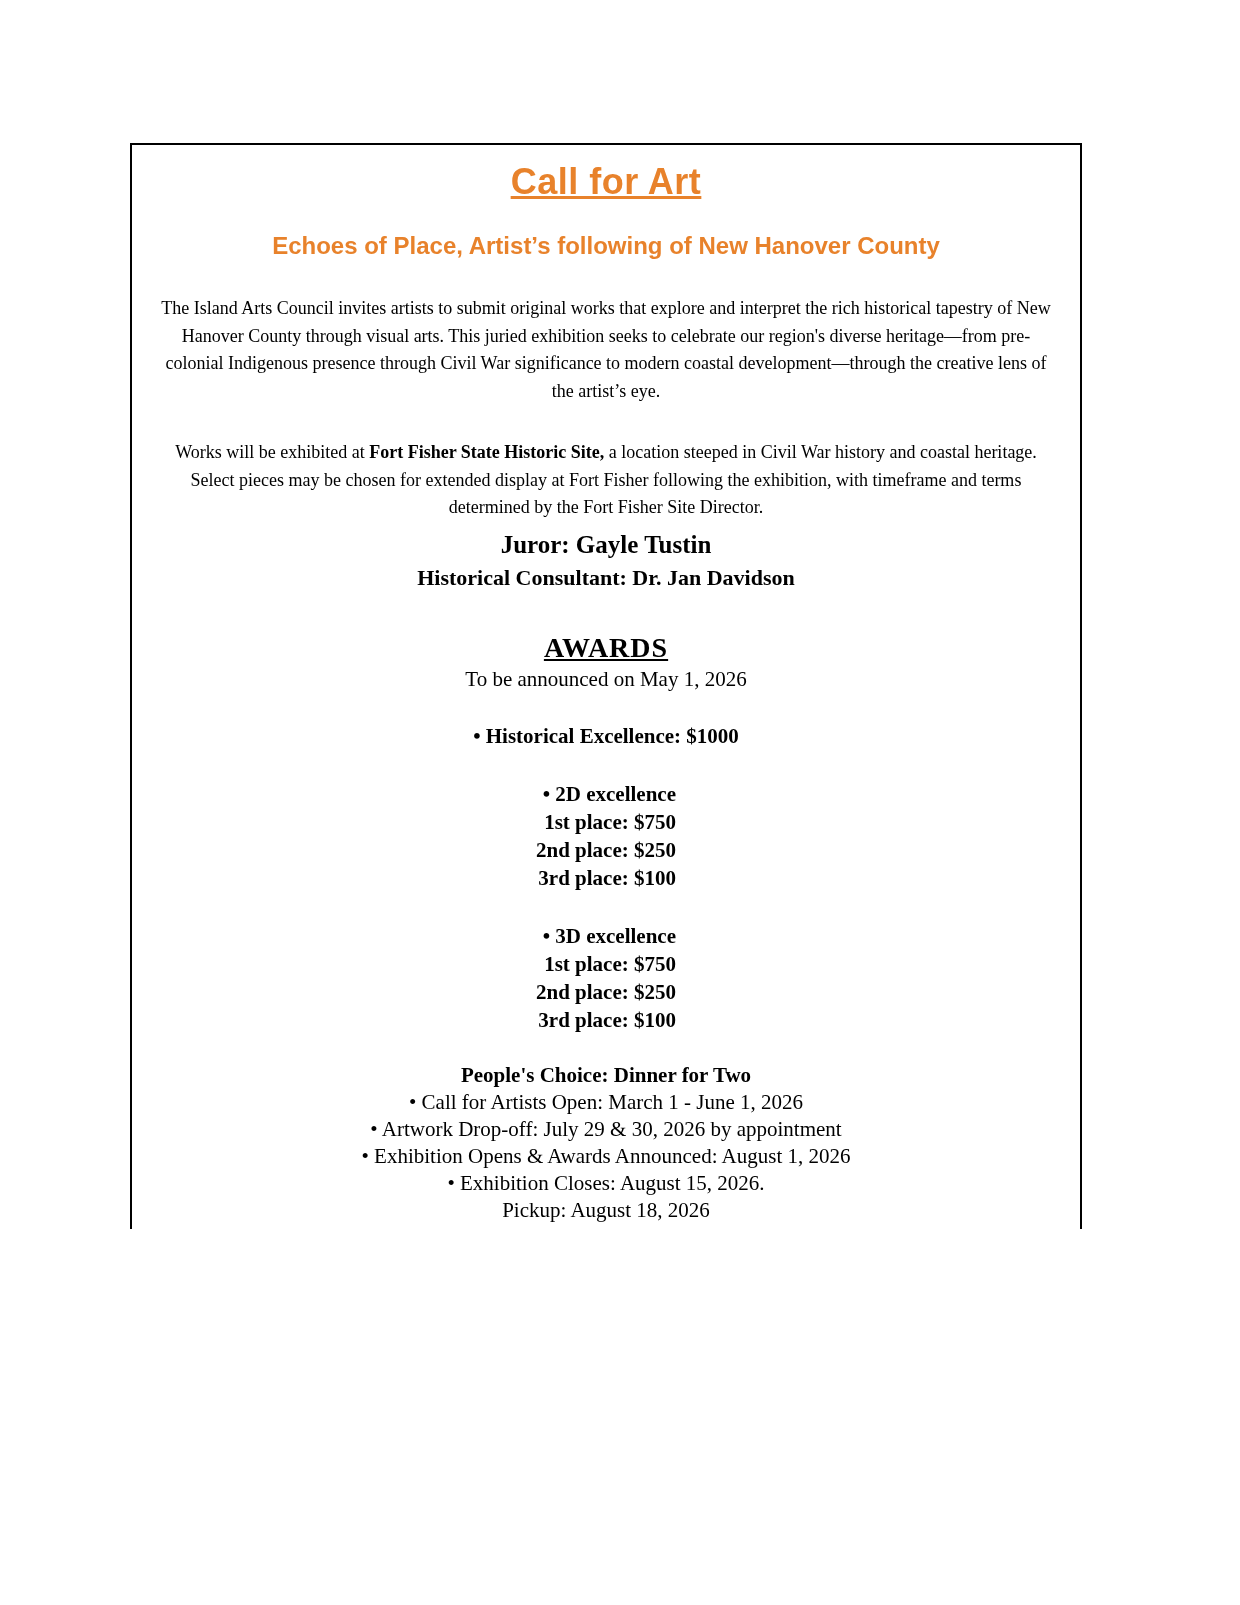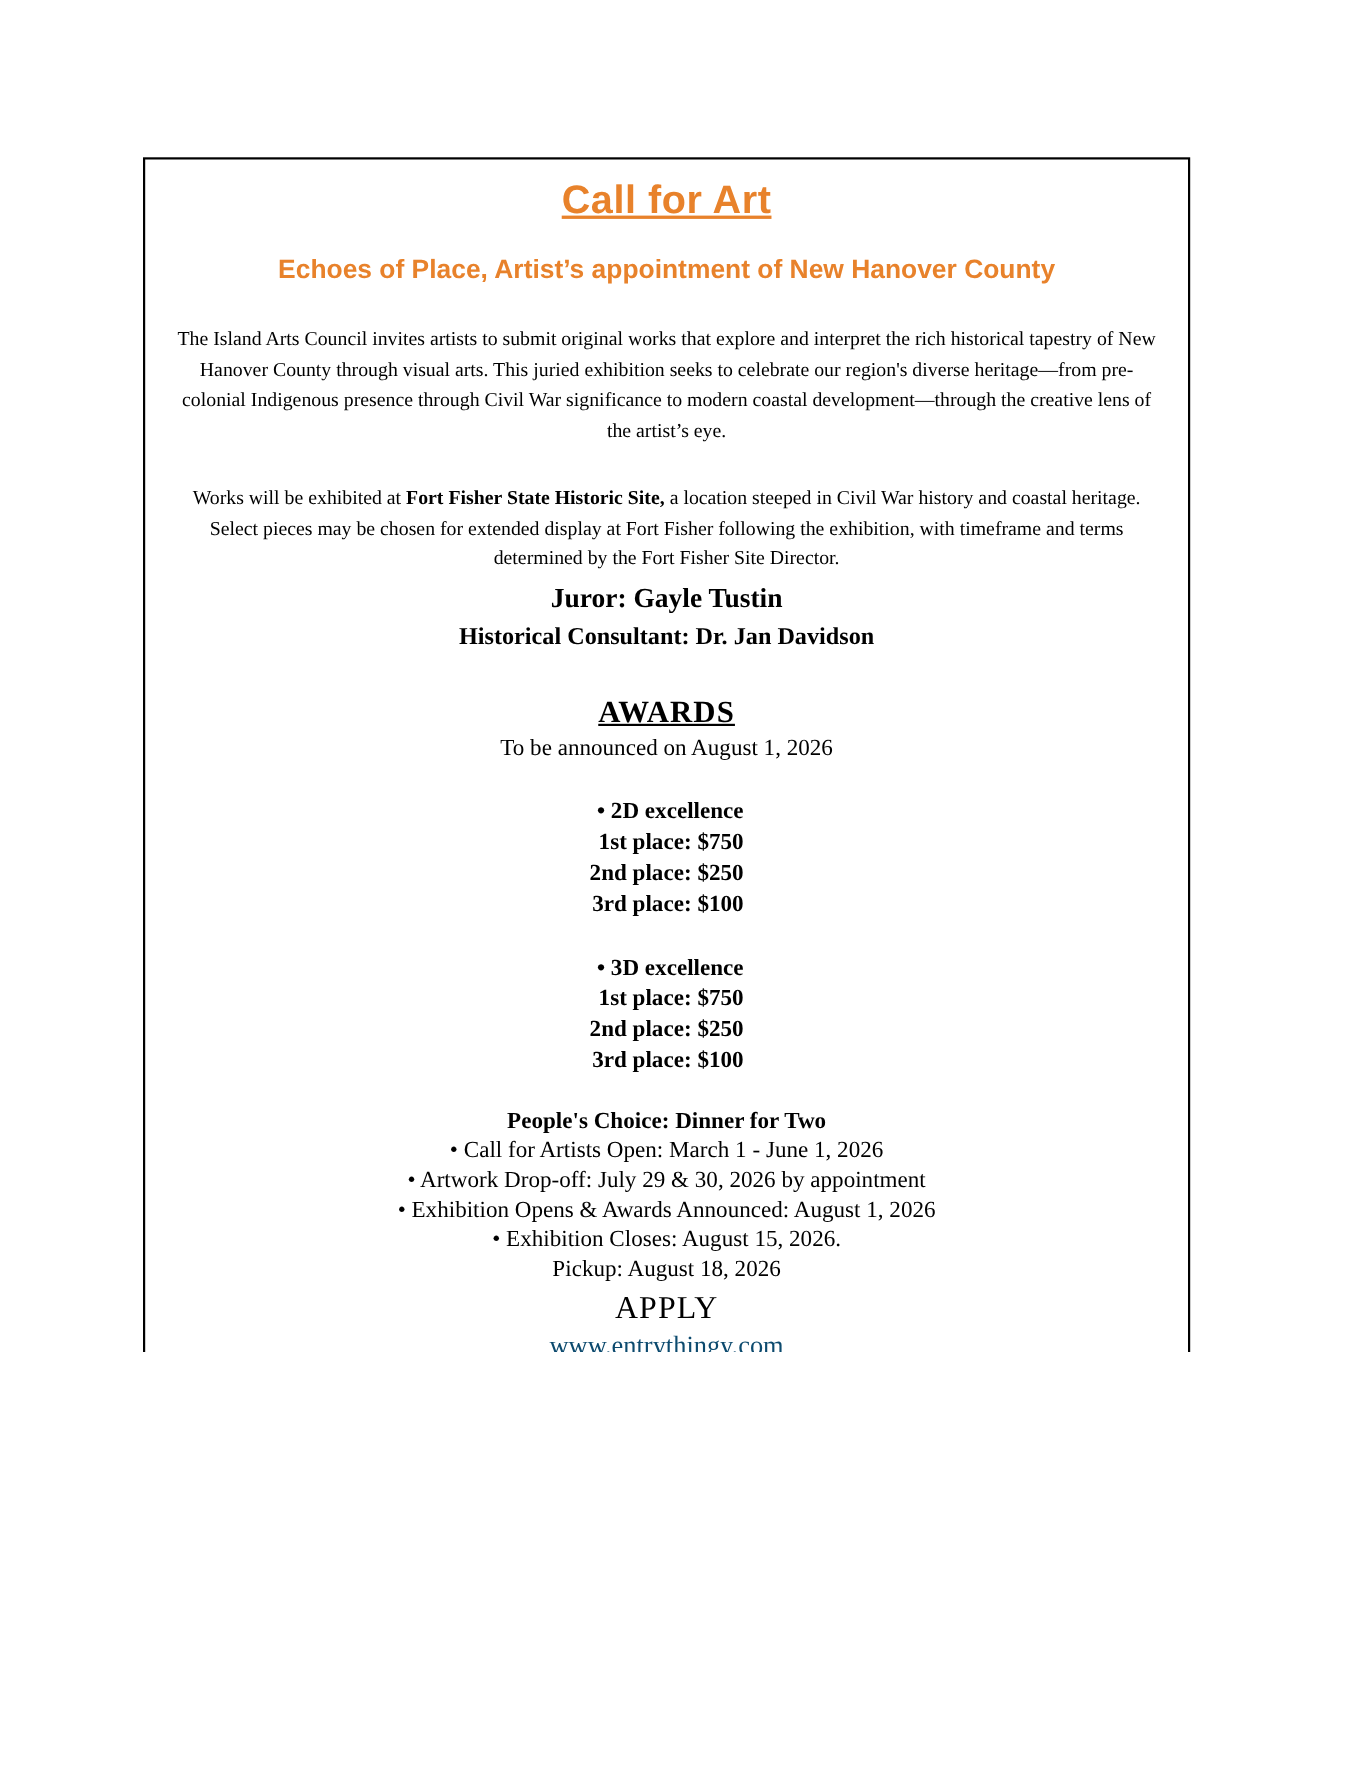--- a/index.html
+++ b/index.html
@@ -129,34 +129,35 @@
   .bold { font-weight: bold; }
 </style>
 </head>
 <body>
 
 <div class="page">
   <div class="frame">
 
     <div class="title">Call for Art</div>
 
-    <div class="subtitle">Echoes of Place, Artist’s appointment of New Hanover County</div>
+    <div class="subtitle">Echoes of Place, Artist’s following of New Hanover County</div>
 
     <div class="para">The Island Arts Council invites artists to submit original works that explore and interpret the rich historical tapestry of New Hanover County through visual arts. This juried exhibition seeks to celebrate our region's diverse heritage—from pre-colonial Indigenous presence through Civil War significance to modern coastal development—through the creative lens of the artist’s eye.</div>
 
     <div class="para"><span>Works will be exhibited at </span><span class="bold">Fort Fisher State Historic Site,</span><span> a location steeped in Civil War history and coastal heritage. Select pieces may be chosen for extended display at Fort Fisher following the exhibition, with timeframe and terms determined by the Fort Fisher Site Director.</span></div>
 
     <div class="juror">Juror: Gayle Tustin</div>
 
     <div class="consultant">Historical Consultant: Dr. Jan Davidson</div>
 
     <div class="awards-heading">AWARDS</div>
 
-    <div class="announce">To be announced on August 1, 2026</div>
+    <div class="announce">To be announced on May 1, 2026</div>
 
+    <div class="award-line">• Historical Excellence: $1000</div>
 
     <div class="award-block">
       <div class="inner">
         <div class="line">• 2D excellence</div>
         <div class="line">1st place: $750</div>
         <div class="line">2nd place: $250</div>
         <div class="line">3rd place: $100</div>
       </div>
     </div>
 

